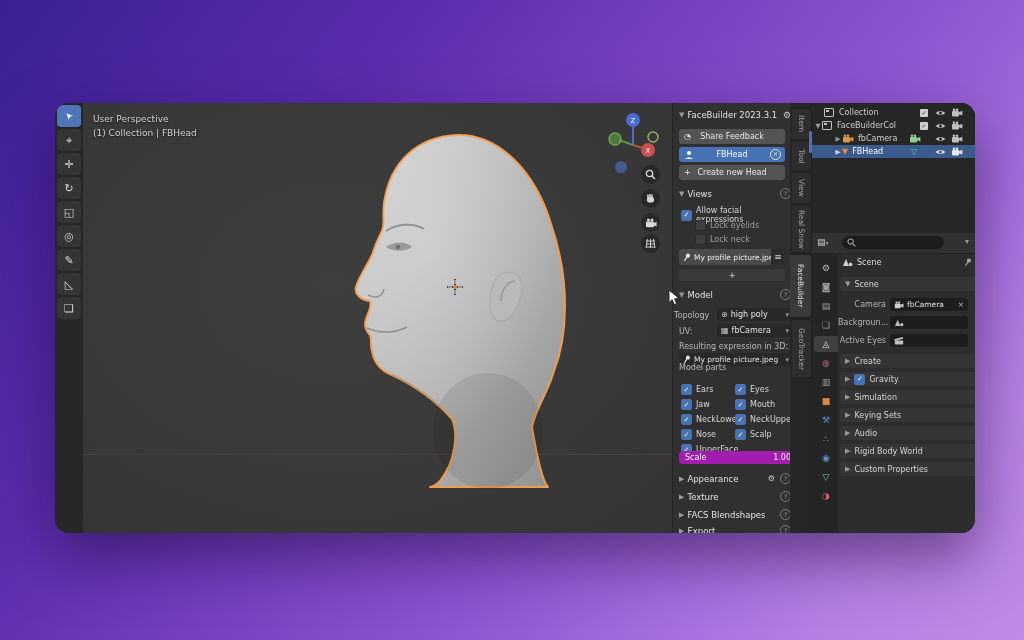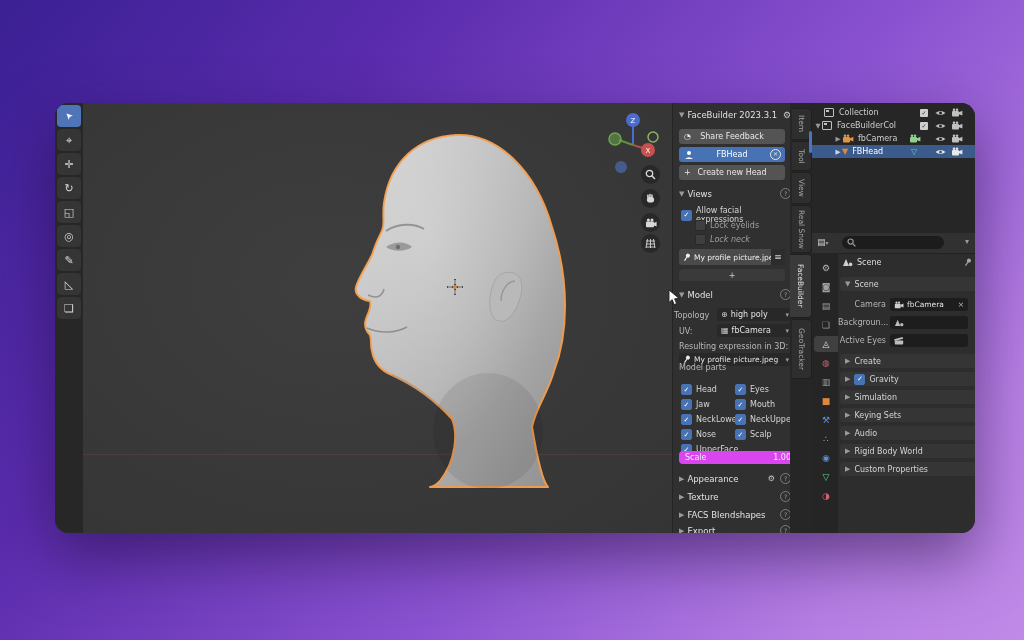--- a/index.html
+++ b/index.html
@@ -41,21 +41,21 @@
   .chk.on{background:#4772b3;border-color:#4772b3;}
   .chkrow{position:absolute;display:flex;align-items:center;gap:4px;color:#d6d6d6;}
   .ddl{position:absolute;height:13px;background:#282828;border-radius:3px;color:#e3e3e3;
     display:flex;align-items:center;gap:3px;padding:0 4px;font-size:8px;}
   .ddl .dchev{margin-left:auto;color:#9a9a9a;font-size:7px;}
   .lbl{position:absolute;color:#b9b9b9;font-size:8px;}
   .listrow{position:absolute;left:6px;width:88px;height:16px;background:#4a4a4a;border-radius:3px 0 0 3px;
     display:flex;align-items:center;gap:3px;padding:0 4px;color:#f0f0f0;}
   .listmenu{position:absolute;left:98px;width:14px;height:16px;background:#2c2c2c;border-radius:0 3px 3px 0;
     color:#cfcfcf;display:flex;align-items:center;justify-content:center;font-size:9px;}
-  .slider{position:absolute;left:6px;width:106px;height:13px;background:#d946ef;border-radius:4px;
+  .slider{position:absolute;left:6px;width:106px;height:13px;background:#a21caf;border-radius:4px;
     display:flex;align-items:center;padding:0 6px;color:#f2f2f2;}
   .gear{color:#c9c9c9;font-size:9px;}
   
   .tabcol{position:absolute;left:735px;top:0;width:22px;height:430px;background:#262626;}
   .vtab{position:absolute;left:2px;width:19px;background:#2e2e2e;color:#a8a8a8;font-size:7.5px;
     writing-mode:vertical-rl;display:flex;align-items:center;justify-content:center;
     border-radius:0 4px 4px 0;border:1px solid #1f1f1f;border-left:none;}
   .vtab.active{background:#3a3a3a;color:#e8e8e8;left:0;width:21px;}
   .bluebar{position:absolute;left:19px;top:28px;width:3px;height:22px;background:#4b76bd;border-radius:2px;}
   
@@ -159,20 +159,24 @@
             <span>✎</span>
           </div>
       <div class="tool-btn">
             <span>◺</span>
           </div>
       <div class="tool-btn">
             <span>❏</span>
           </div>
     </div>
 
+    <div class="vp-head-text">
+      <div>User Perspective</div>
+      <div>(1) Collection | FBHead</div>
+    </div>
 
     <svg width="60" height="70" viewBox="0 0 60 70" style="position:absolute;left:548px;top:6px;">
       <line x1="30" y1="36" x2="30" y2="16" stroke="#4a6bd0" stroke-width="2"></line>
       <line x1="30" y1="36" x2="43" y2="40" stroke="#b34c4c" stroke-width="2"></line>
       <line x1="30" y1="36" x2="16" y2="31" stroke="#5f8f3f" stroke-width="2"></line>
       <circle cx="30" cy="11" r="7" fill="#4a6bd0"></circle>
       <text x="30" y="14" font-size="7" fill="#fff" text-anchor="middle" font-family="DejaVu Sans">Z</text>
       <circle cx="45" cy="41" r="7" fill="#c8504f"></circle>
       <text x="45" y="44" font-size="7" fill="#fff" text-anchor="middle" font-family="DejaVu Sans">X</text>
       <circle cx="12" cy="30" r="6" fill="#6aa84f" fill-opacity=".55" stroke="#6aa84f" stroke-width="1.5"></circle>
@@ -239,21 +243,21 @@
       <span class="help">?</span>
     </div>
     <div class="chkrow" style="top:103px;left:8px;">
       <span class="chk on">✓</span>
       <span>Allow facial expressions</span>
     </div>
     <div class="chkrow" style="top:117px;left:22px;color:#9f9f9f;">
       <span class="chk"></span>
       <span>Lock eyelids</span>
     </div>
-    <div class="chkrow" style="top:131px;left:22px;color:#9f9f9f;font-style:italic;">
+    <div class="chkrow" style="top:131px;left:22px;color:#9f9f9f;">
       <span class="chk"></span>
       <span>Lock neck</span>
     </div>
 
     <div class="listrow" style="top:146px;">
       <svg width="8" height="9" viewBox="0 0 8 9" style="flex:none;">
             <g transform="rotate(35 4 4)">
               <circle cx="4" cy="2.4" r="2" fill="#f0f0f0"></circle>
               <line x1="4" y1="4.2" x2="4" y2="8.4" stroke="#f0f0f0" stroke-width="1.2"></line>
             </g>
@@ -295,21 +299,21 @@
             </g>
           </svg>
       <span style="font-size:7.5px;white-space:nowrap;overflow:hidden;">My profile picture.jpeg</span>
       <span class="dchev">▾</span>
     </div>
 
     <div class="lbl" style="top:260px;left:6px;">Model parts</div>
     <div style="position:absolute;top:281px;left:8px;display:grid;grid-template-columns:54px 50px;row-gap:4px;">
       <div class="chkrow" style="position:static;">
             <span class="chk on">✓</span>
-            <span>Head</span>
+            <span>Ears</span>
           </div>
       <div class="chkrow" style="position:static;">
             <span class="chk on">✓</span>
             <span>Eyes</span>
           </div>
       <div class="chkrow" style="position:static;">
             <span class="chk on">✓</span>
             <span>Jaw</span>
           </div>
       <div class="chkrow" style="position:static;">

